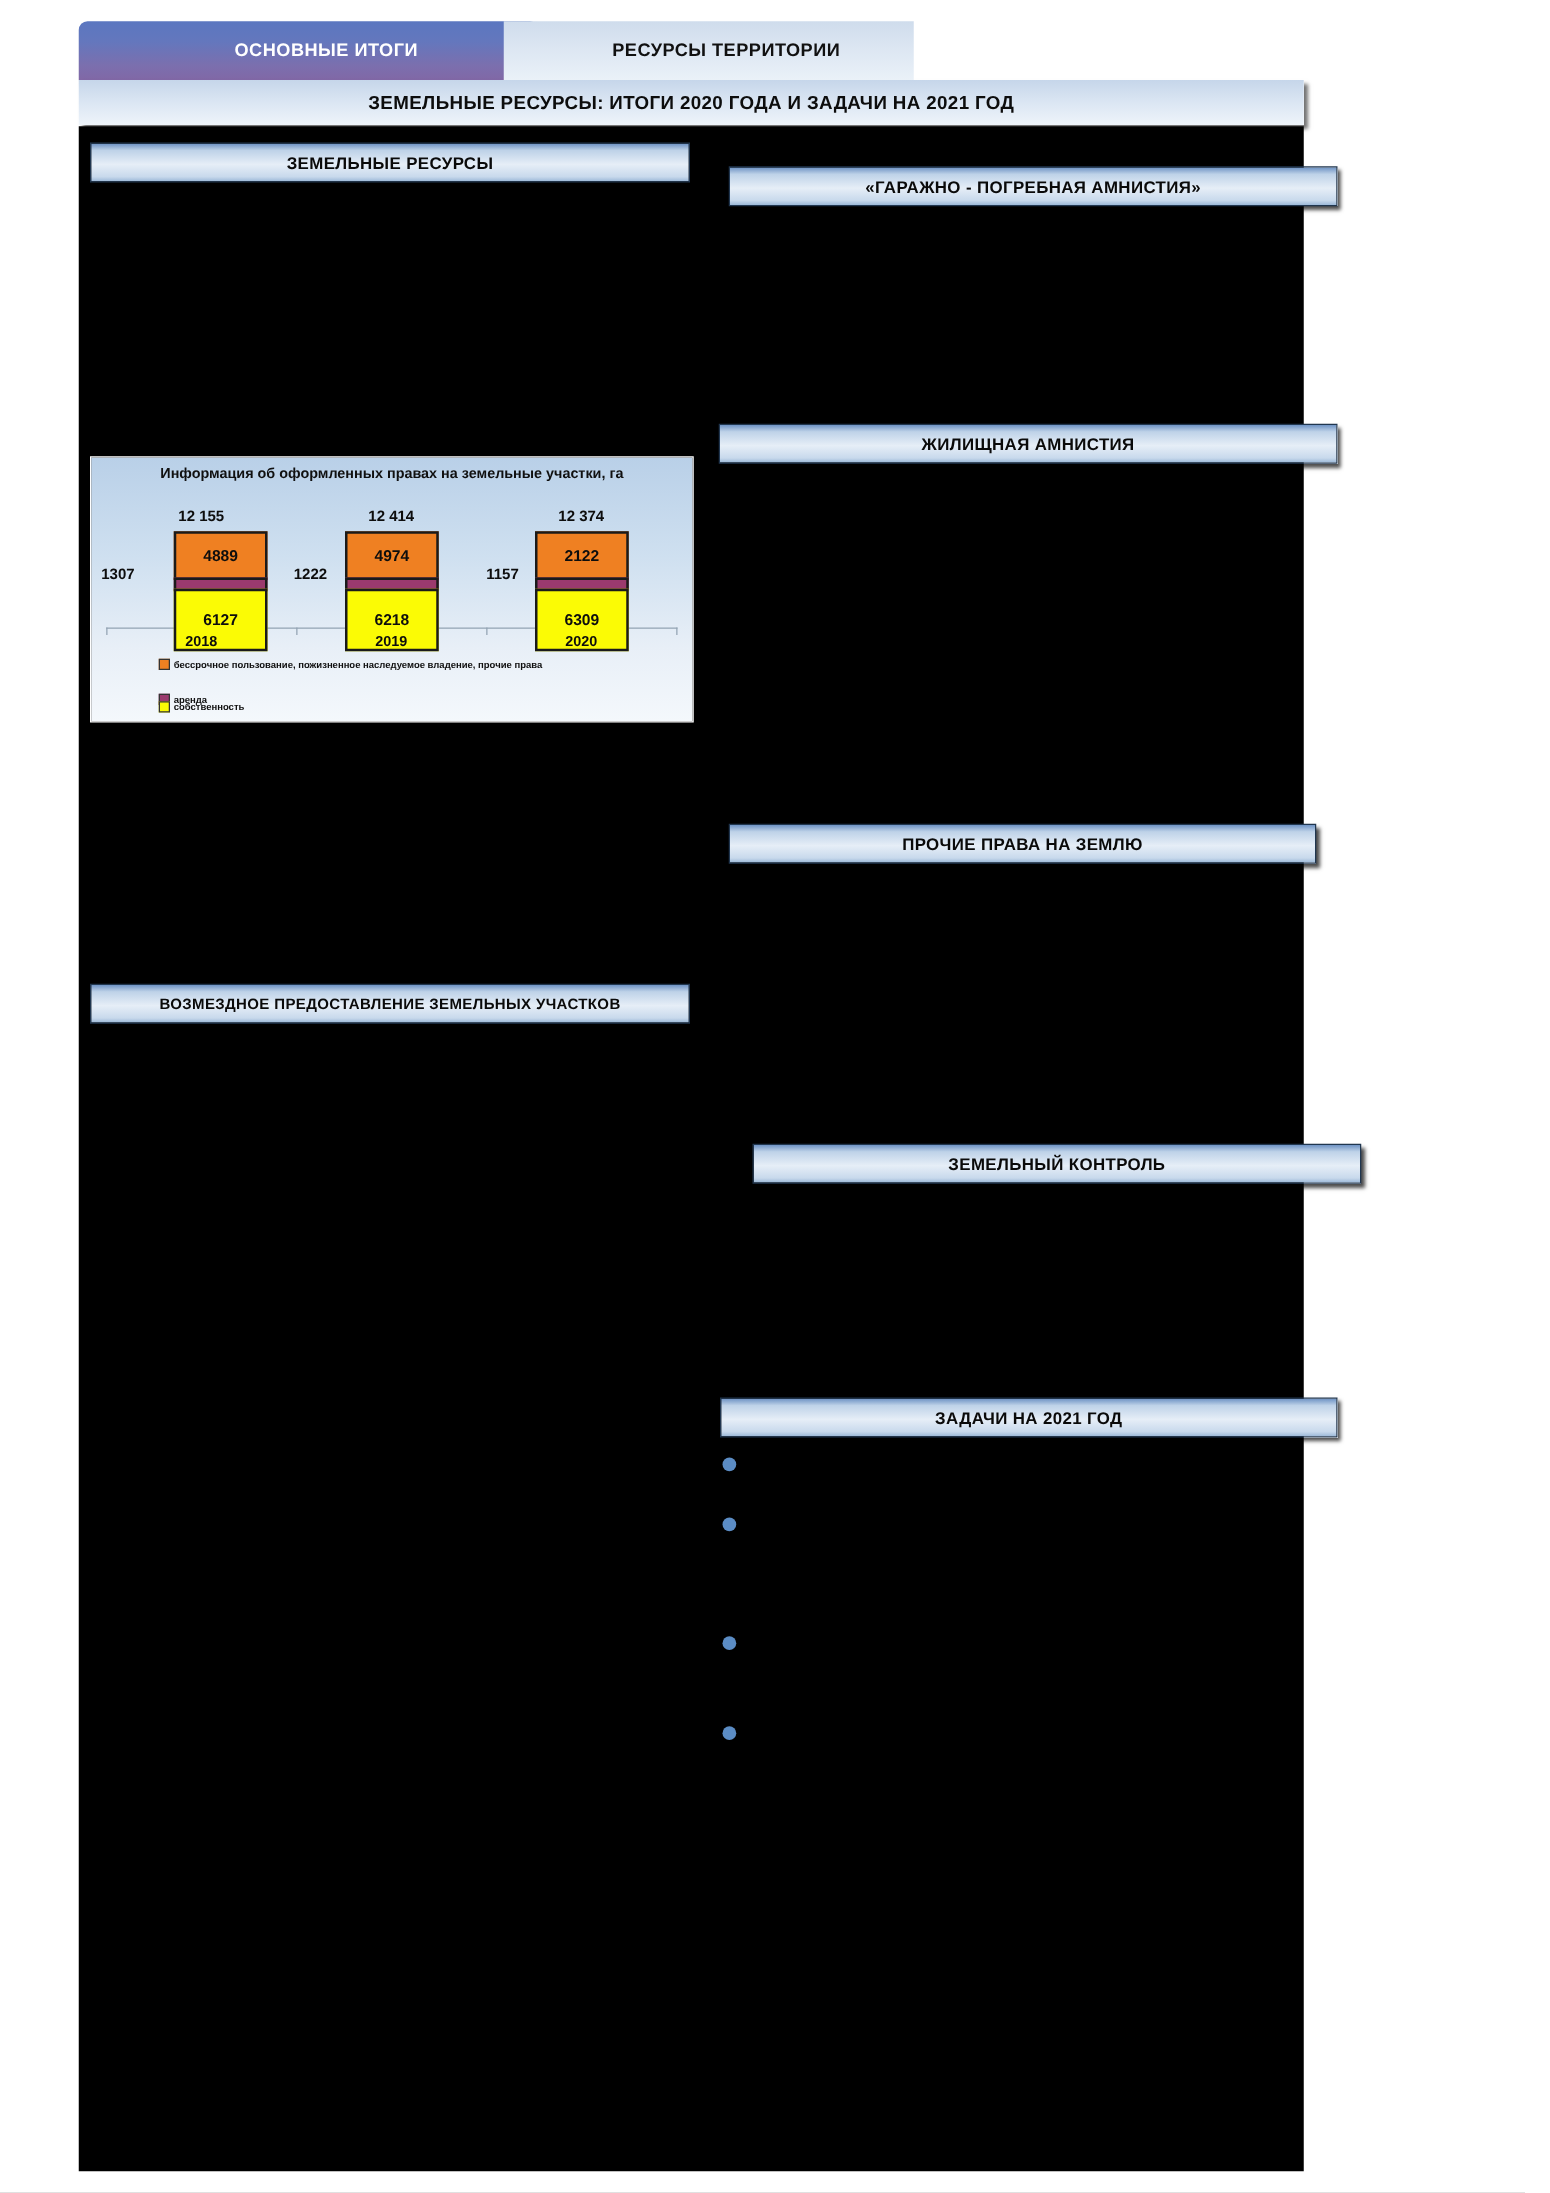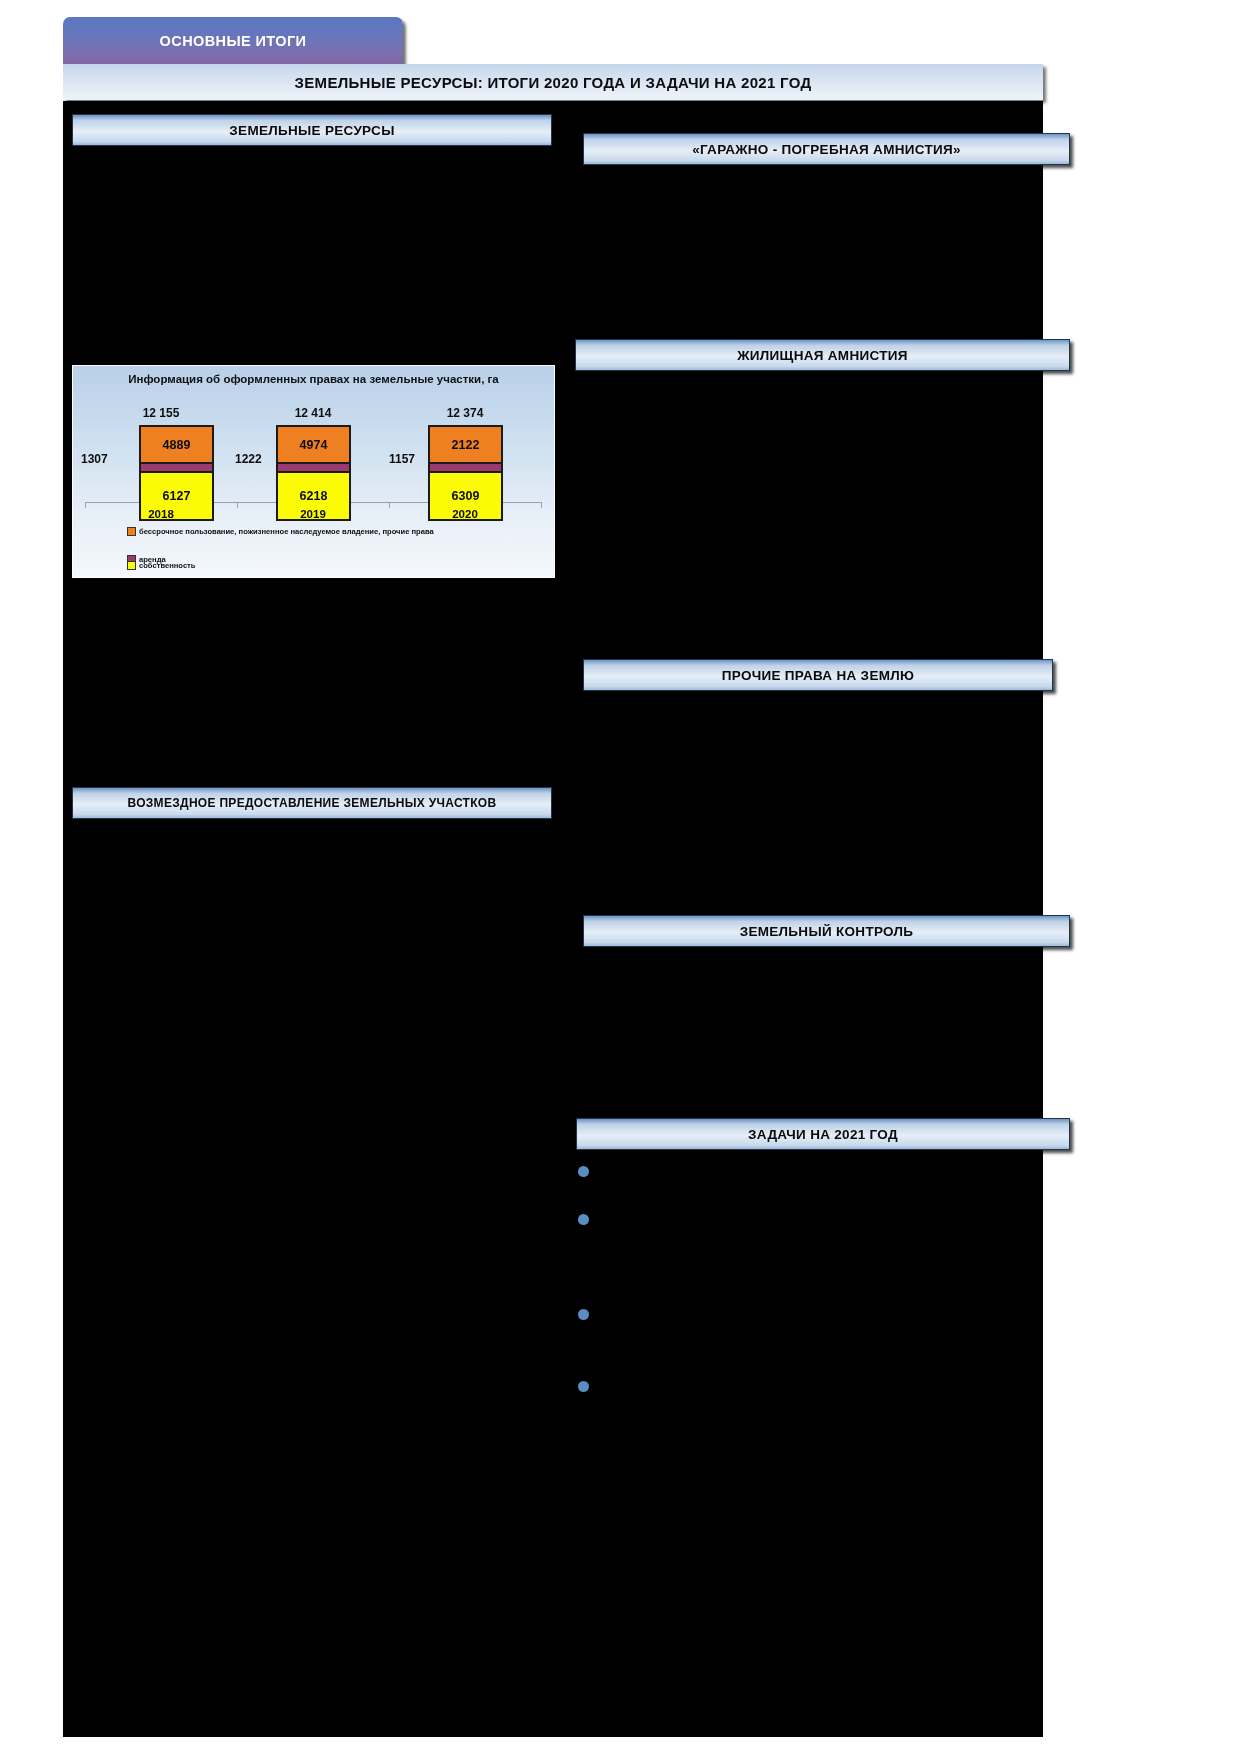--- a/index.html
+++ b/index.html
@@ -20,20 +20,21 @@
   
   #tabbar{position:absolute;left:63px;top:17px;width:980px;height:48px;}
   .tab{
     position:absolute;top:0;height:47px;
     display:flex;align-items:center;justify-content:center;
     font-size:14.5px;font-weight:bold;letter-spacing:.4px;
     color:#ffffff;
     border-radius:7px 7px 0 0;
     box-shadow:3px 3px 3px rgba(0,0,0,.55);
     background:linear-gradient(180deg,#5b77c0 0%,#6477bd 35%,#7b6fae 75%,#8168a6 100%);
+    padding-left:28px;
   }
   .tab.active{
     color:#111111;
     background:linear-gradient(180deg,#cfdcec 0%,#dce6f2 45%,#eaf1f8 100%);
     box-shadow:none;border-radius:0;
     z-index:3;
   }
   #tab-0{left:0;width:340px;}
   #tab-1{left:340px;width:300px;}
   #tab-2{left:640px;width:340px;}
@@ -122,20 +123,23 @@
 <body>
 
 <div id="slide">
 
   <div class="black-canvas" id="body-black"></div>
 
   <div id="tabbar">
     <div class="tab" id="tab-0">
       <span>ОСНОВНЫЕ ИТОГИ</span>
     </div>
+    <div class="tab active" id="tab-1">
+      <span>РЕСУРСЫ ТЕРРИТОРИИ</span>
+    </div>
   </div>
 
   <div id="titleband">
     <span>ЗЕМЕЛЬНЫЕ РЕСУРСЫ: ИТОГИ 2020 ГОДА И ЗАДАЧИ НА 2021 ГОД</span>
   </div>
 
   <div class="sec-head" style="left:72px;top:114px;width:478px;">
     <span>ЗЕМЕЛЬНЫЕ РЕСУРСЫ</span>
   </div>
 
@@ -148,21 +152,21 @@
   </div>
 
   <div class="sec-head" style="left:575px;top:339px;width:493px;">
     <span>ЖИЛИЩНАЯ АМНИСТИЯ</span>
   </div>
 
   <div class="sec-head" style="left:583px;top:659px;width:468px;">
     <span>ПРОЧИЕ ПРАВА НА ЗЕМЛЮ</span>
   </div>
 
-  <div class="sec-head" style="left:583px;top:915px;width:485px;">
+  <div class="sec-head" style="left:602px;top:915px;width:485px;">
     <span>ЗЕМЕЛЬНЫЙ КОНТРОЛЬ</span>
   </div>
 
   <div class="sec-head" style="left:576px;top:1118px;width:492px;">
     <span>ЗАДАЧИ НА 2021 ГОД</span>
   </div>
 
   <div class="bullet-dot" style="left:578px;top:1166px;"></div>
   <div class="bullet-text" style="left:605px;top:1160px;width:440px;"></div>
 

